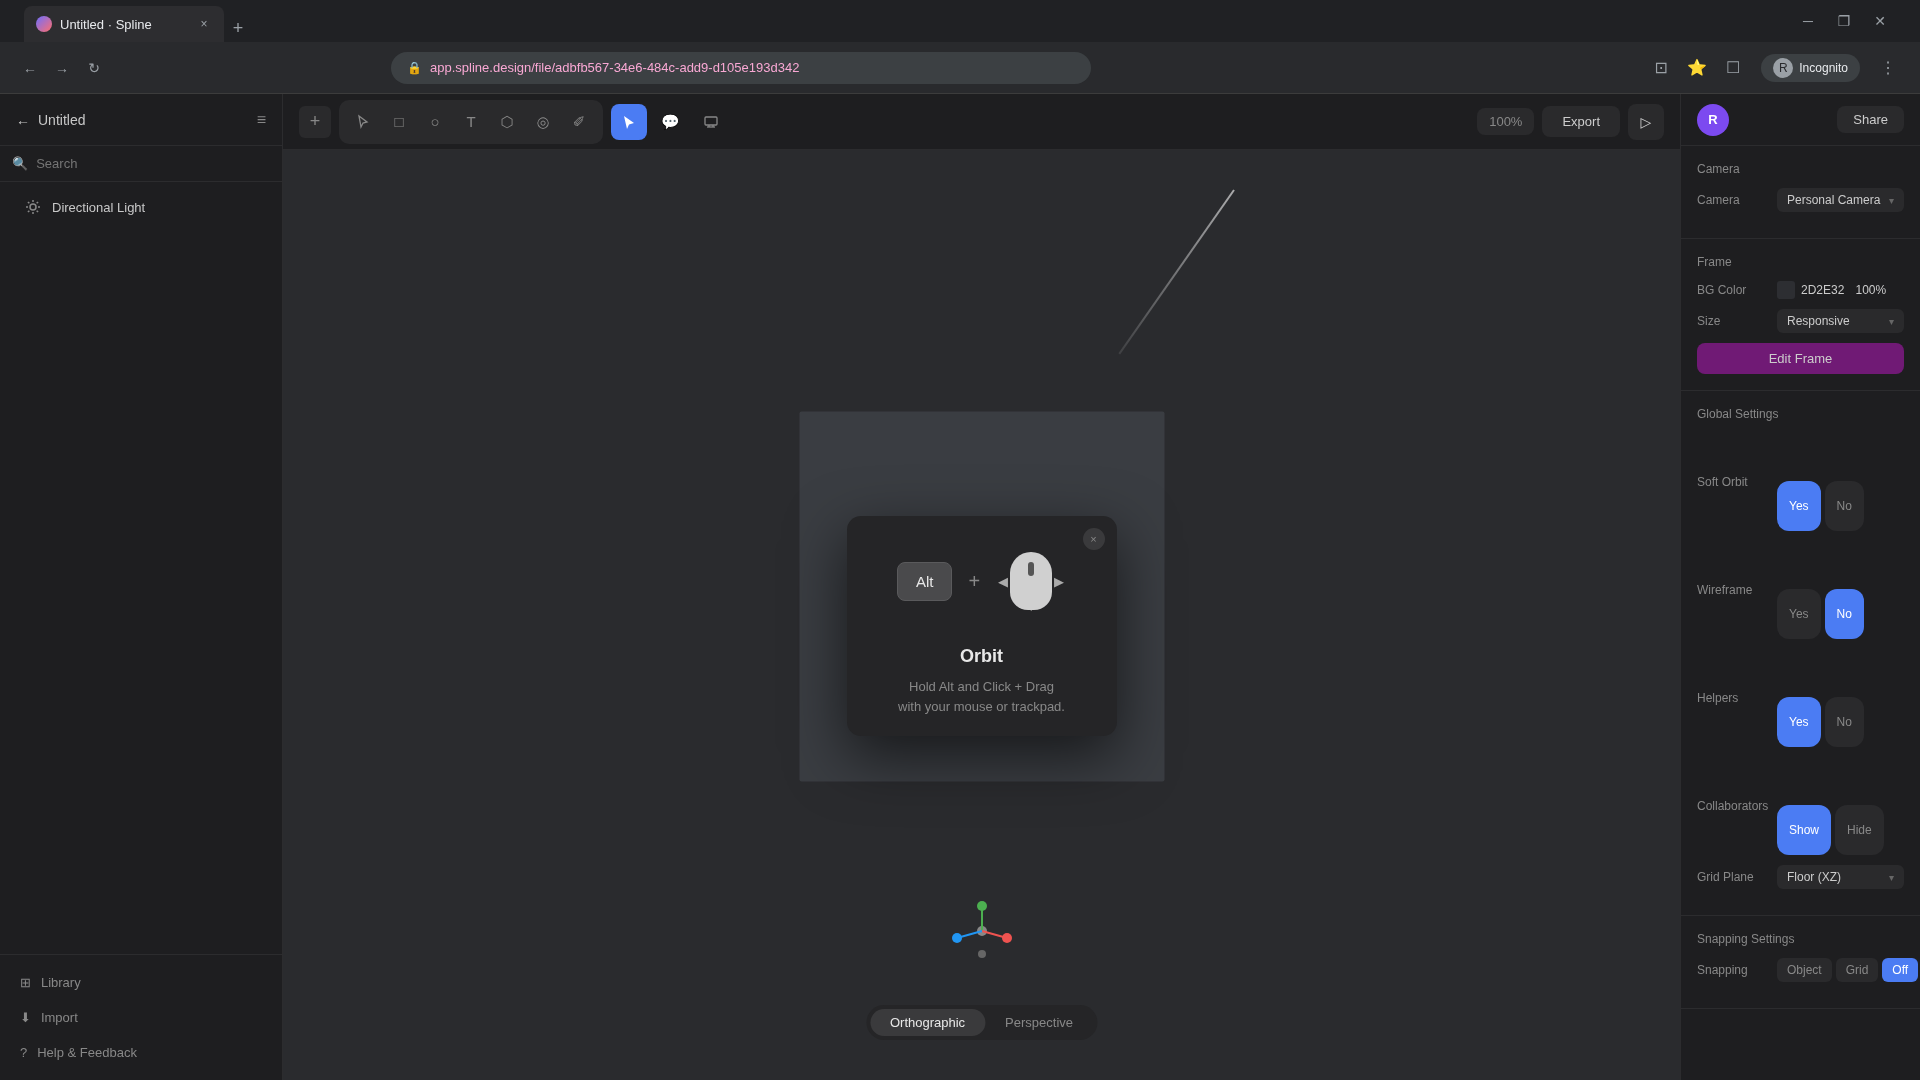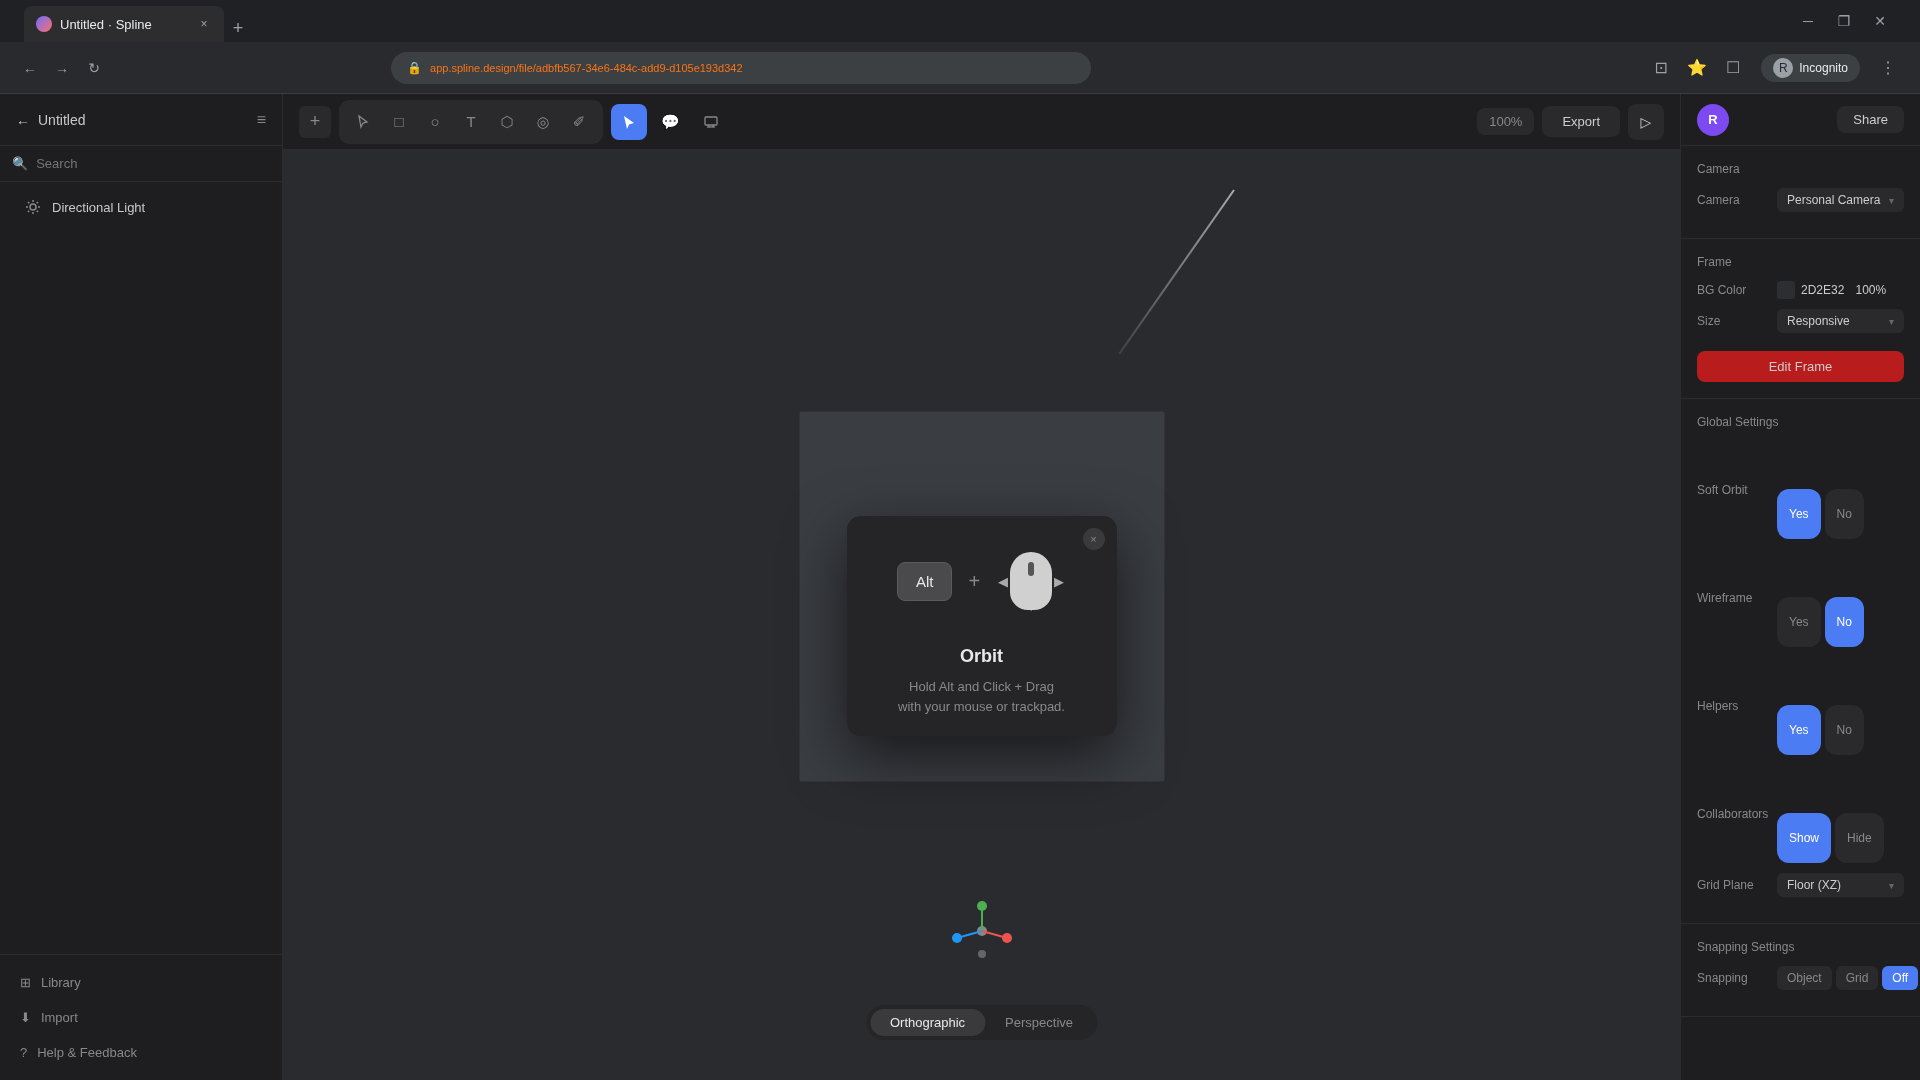--- a/index.html
+++ b/index.html
@@ -139,22 +139,22 @@
       align-items: center;
       padding: 0 16px;
       gap: 8px;
       margin: 0 auto;
     }
     .url-lock {
       color: #9aa0a6;
       font-size: 12px;
     }
     .url-text {
-      color: #f97316;
-      font-size: 11px;
+      color: #f9a8d4;
+      font-size: 13px;
       flex: 1;
     }
     .toolbar-icons {
       display: flex;
       gap: 4px;
       margin-left: auto;
     }
     .toolbar-icon-btn {
       width: 32px;
       height: 32px;
@@ -637,27 +637,26 @@
       background: #4b7cf3;
       color: white;
     }
     .toggle-btn.inactive {
       background: #2a2a2c;
       color: #888;
     }
     .edit-frame-btn {
       width: 100%;
       padding: 8px;
-      background: #b91c1c;
+      background: #701a75;
       border: none;
       border-radius: 8px;
       color: #ccc;
       font-size: 13px;
       cursor: pointer;
-      margin-top: 8px;
     }
 
     .toggle-switch {
       width: 36px;
       height: 20px;
       background: #4b7cf3;
       border-radius: 10px;
       position: relative;
       cursor: pointer;
     }

